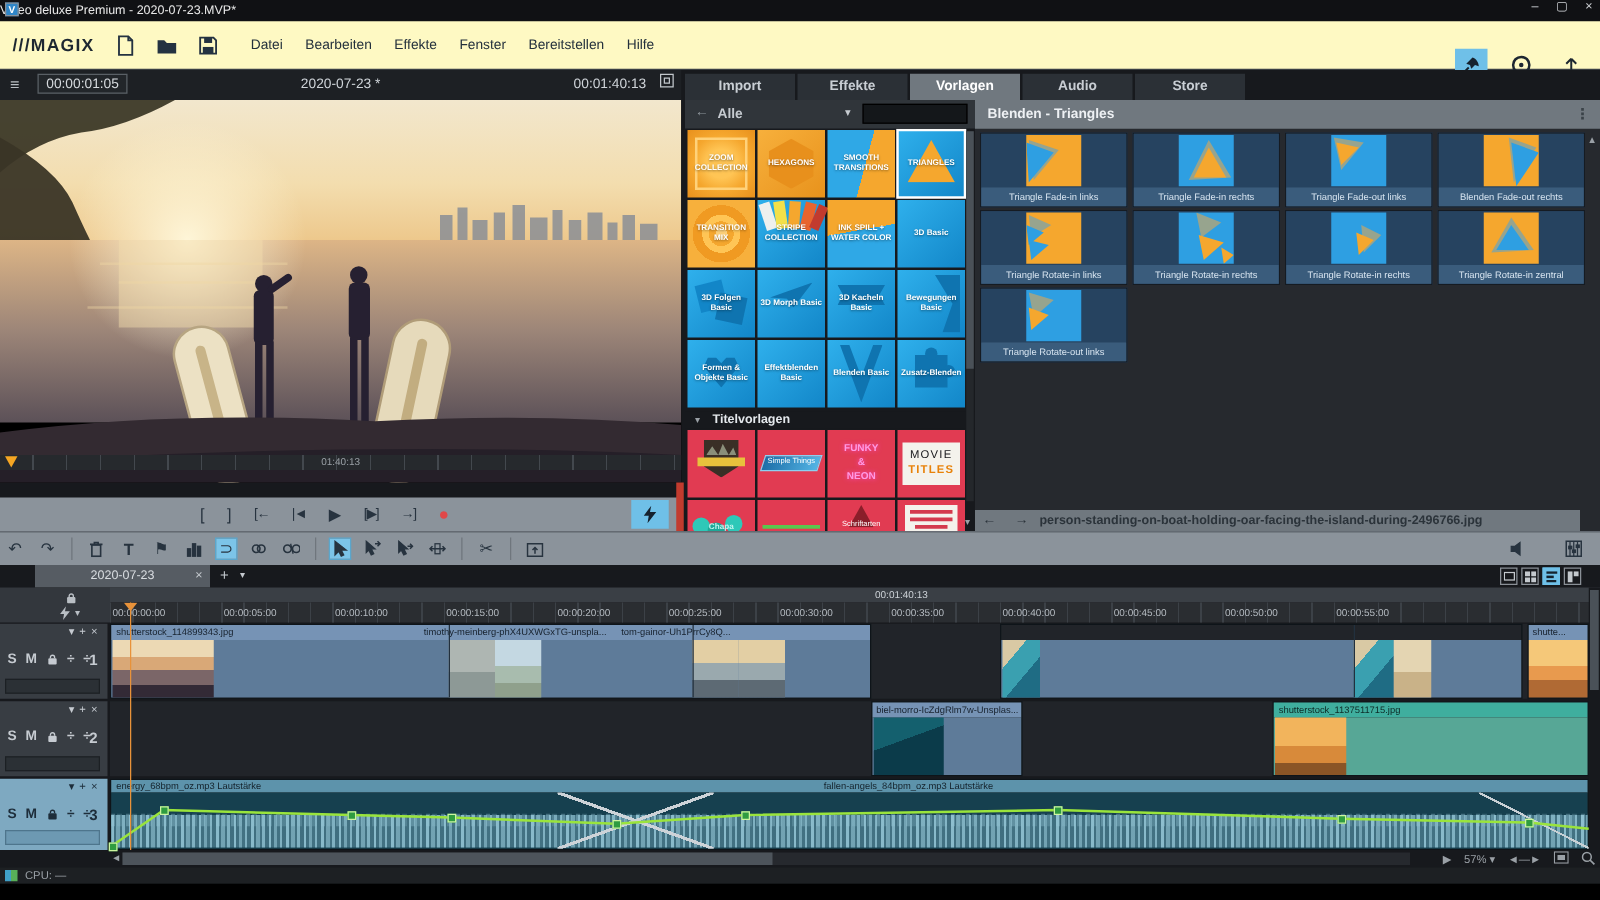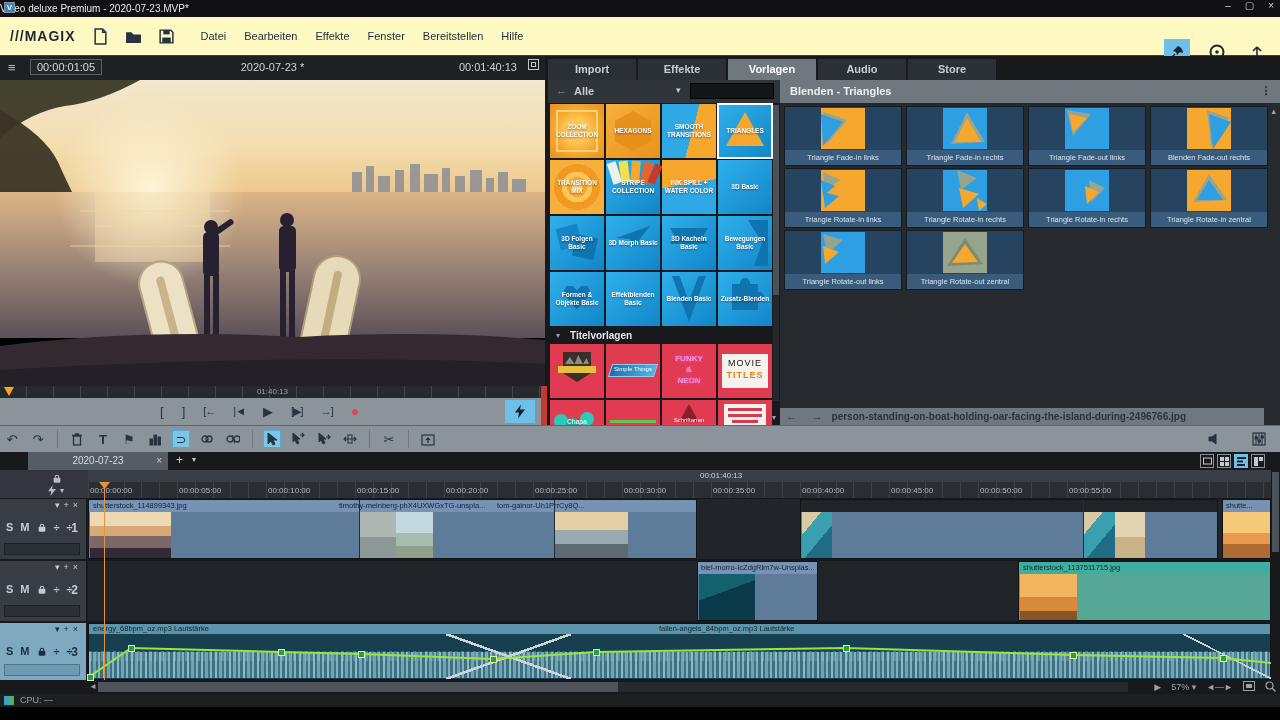--- a/index.html
+++ b/index.html
@@ -21,21 +21,21 @@
   .mbr.hl{background:#6fc0e8;}
   
   #pvheader{left:0;top:56px;width:545px;height:24px;background:#1d2024;color:#c9ced3;font-size:11px;}
   #pvheader .burger{position:absolute;left:8px;top:4px;font-size:13px;color:#b8bdc2;}
   #tcbox{position:absolute;left:30px;top:3px;border:1px solid #5a6066;padding:1px 6px;font-size:11px;color:#d6dade;background:#22262a;}
   #pvtitle{position:absolute;left:0;right:0;top:5px;text-align:center;font-size:11px;color:#cfd4d9;}
   #pvtotal{position:absolute;right:28px;top:5px;font-size:11px;color:#cfd4d9;}
   #pvmax{position:absolute;right:6px;top:3px;width:11px;height:11px;border:1px solid #c2c7cc;}
   #pvmax div{width:5px;height:5px;border:1px solid #c2c7cc;margin:2px;}
   #pvvideo{left:0;top:80px;width:545px;height:306px;background:#000;}
-  #pvscrub{left:0;top:386px;width:545px;height:12px;background:#26292d;
+  #pvscrub{left:0;top:364px;width:545px;height:12px;background:#26292d;
      background-image:repeating-linear-gradient(90deg,transparent 0 26px,#43484e 26px 27px);}
   #pvscrub .ph{position:absolute;left:4px;top:1px;width:0;height:0;border-left:5px solid transparent;border-right:5px solid transparent;border-top:9px solid #f5a623;}
   #pvscrub .t{position:absolute;left:0;right:0;top:1px;text-align:center;font-size:8px;color:#9aa0a6;}
   #pvtransport{left:0;top:398px;width:545px;height:27px;background:#8b939b;display:flex;align-items:center;}
   .tbtn{color:#27333f;font-size:13px;margin:0 9px;line-height:27px;}
   .tbtn.sm{font-size:11px;letter-spacing:-1px;}
   #rec{color:#e04848;font-size:14px;}
   #boltbtn{position:absolute;right:10px;top:2px;width:30px;height:23px;background:#6fc0e8;display:flex;align-items:center;justify-content:center;}
   #boltbtn svg{width:10px;height:15px;fill:#16222e;}
   #redstrip{left:541px;top:386px;width:6px;height:39px;background:#c23b2e;}
@@ -534,31 +534,20 @@
       <div class="tthumb">
           <div class="inner" style="background: rgb(46, 159, 226);">
             <svg viewBox="0 0 44 41">
               <polygon points="2,2 22,8 6,22" fill="#97a48e"></polygon>
               <polygon points="2,14 18,20 4,32" style="fill: rgb(245, 167, 46);"></polygon>
             </svg>
           </div>
         </div>
       <div class="tlabel">Triangle Rotate-out links</div>
     </div>
-    <div class="tcard" style="left:126px;top:150px">
-      <div class="tthumb">
-          <div class="inner" style="background: rgb(151, 164, 142);">
-            <svg viewBox="0 0 44 41">
-              <polygon points="22,6 40,32 4,34" fill="#7d8a76"></polygon>
-              <polygon points="22,12 35,30 9,31" style="fill: rgb(245, 167, 46);"></polygon>
-            </svg>
-          </div>
-        </div>
-      <div class="tlabel">Triangle Rotate-out zentral</div>
-    </div>
   </div>
 
   <div class="abs" id="filebar">
     <span class="nav">←</span>
     <span class="nav">→</span>
     <span>person-standing-on-boat-holding-oar-facing-the-island-during-2496766.jpg</span>
   </div>
   <div class="abs" id="filebar-end"></div>
 
   <div class="abs" id="toolbar">

